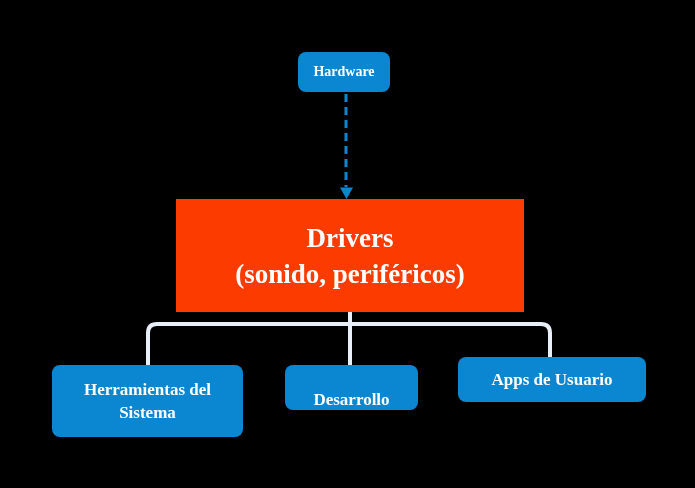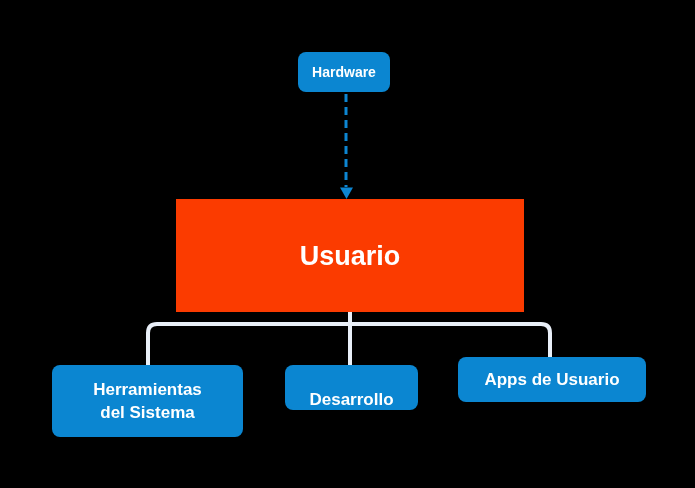--- a/index.html
+++ b/index.html
@@ -5,21 +5,21 @@
   html, body {
     margin: 0;
     padding: 0;
     background: #000000;
   }
   .canvas {
     position: relative;
     width: 695px;
     height: 488px;
     background: var(--canvas-bg, #000);
-    font-family: Liberation Sans, sans-serif;
+    font-family: Liberation Serif, serif;
     overflow: hidden;
   }
   .connectors {
     position: absolute;
     left: 0; top: 0;
     width: 695px;
     height: 488px;
     pointer-events: none;
   }
   .dashed-line {
@@ -100,21 +100,22 @@
 
     <path class="tree-line" d="M350 312 L350 365
              M148 365 L148 333 Q148 324 157 324 L541 324 Q550 324 550 333 L550 365"></path>
   </svg>
 
   <div class="node blue" id="node-hardware">
     <span>Hardware</span>
   </div>
 
   <div class="node" id="node-drivers">
-    <div>Usuario</div>
+    <div>Drivers</div>
+    <div>(sonido, periféricos)</div>
   </div>
 
   <div class="node blue" id="node-herramientas">
     <span>Herramientas del Sistema</span>
   </div>
 
   <div class="node blue" id="node-desarrollo">
     <span>Desarrollo</span>
   </div>
 

